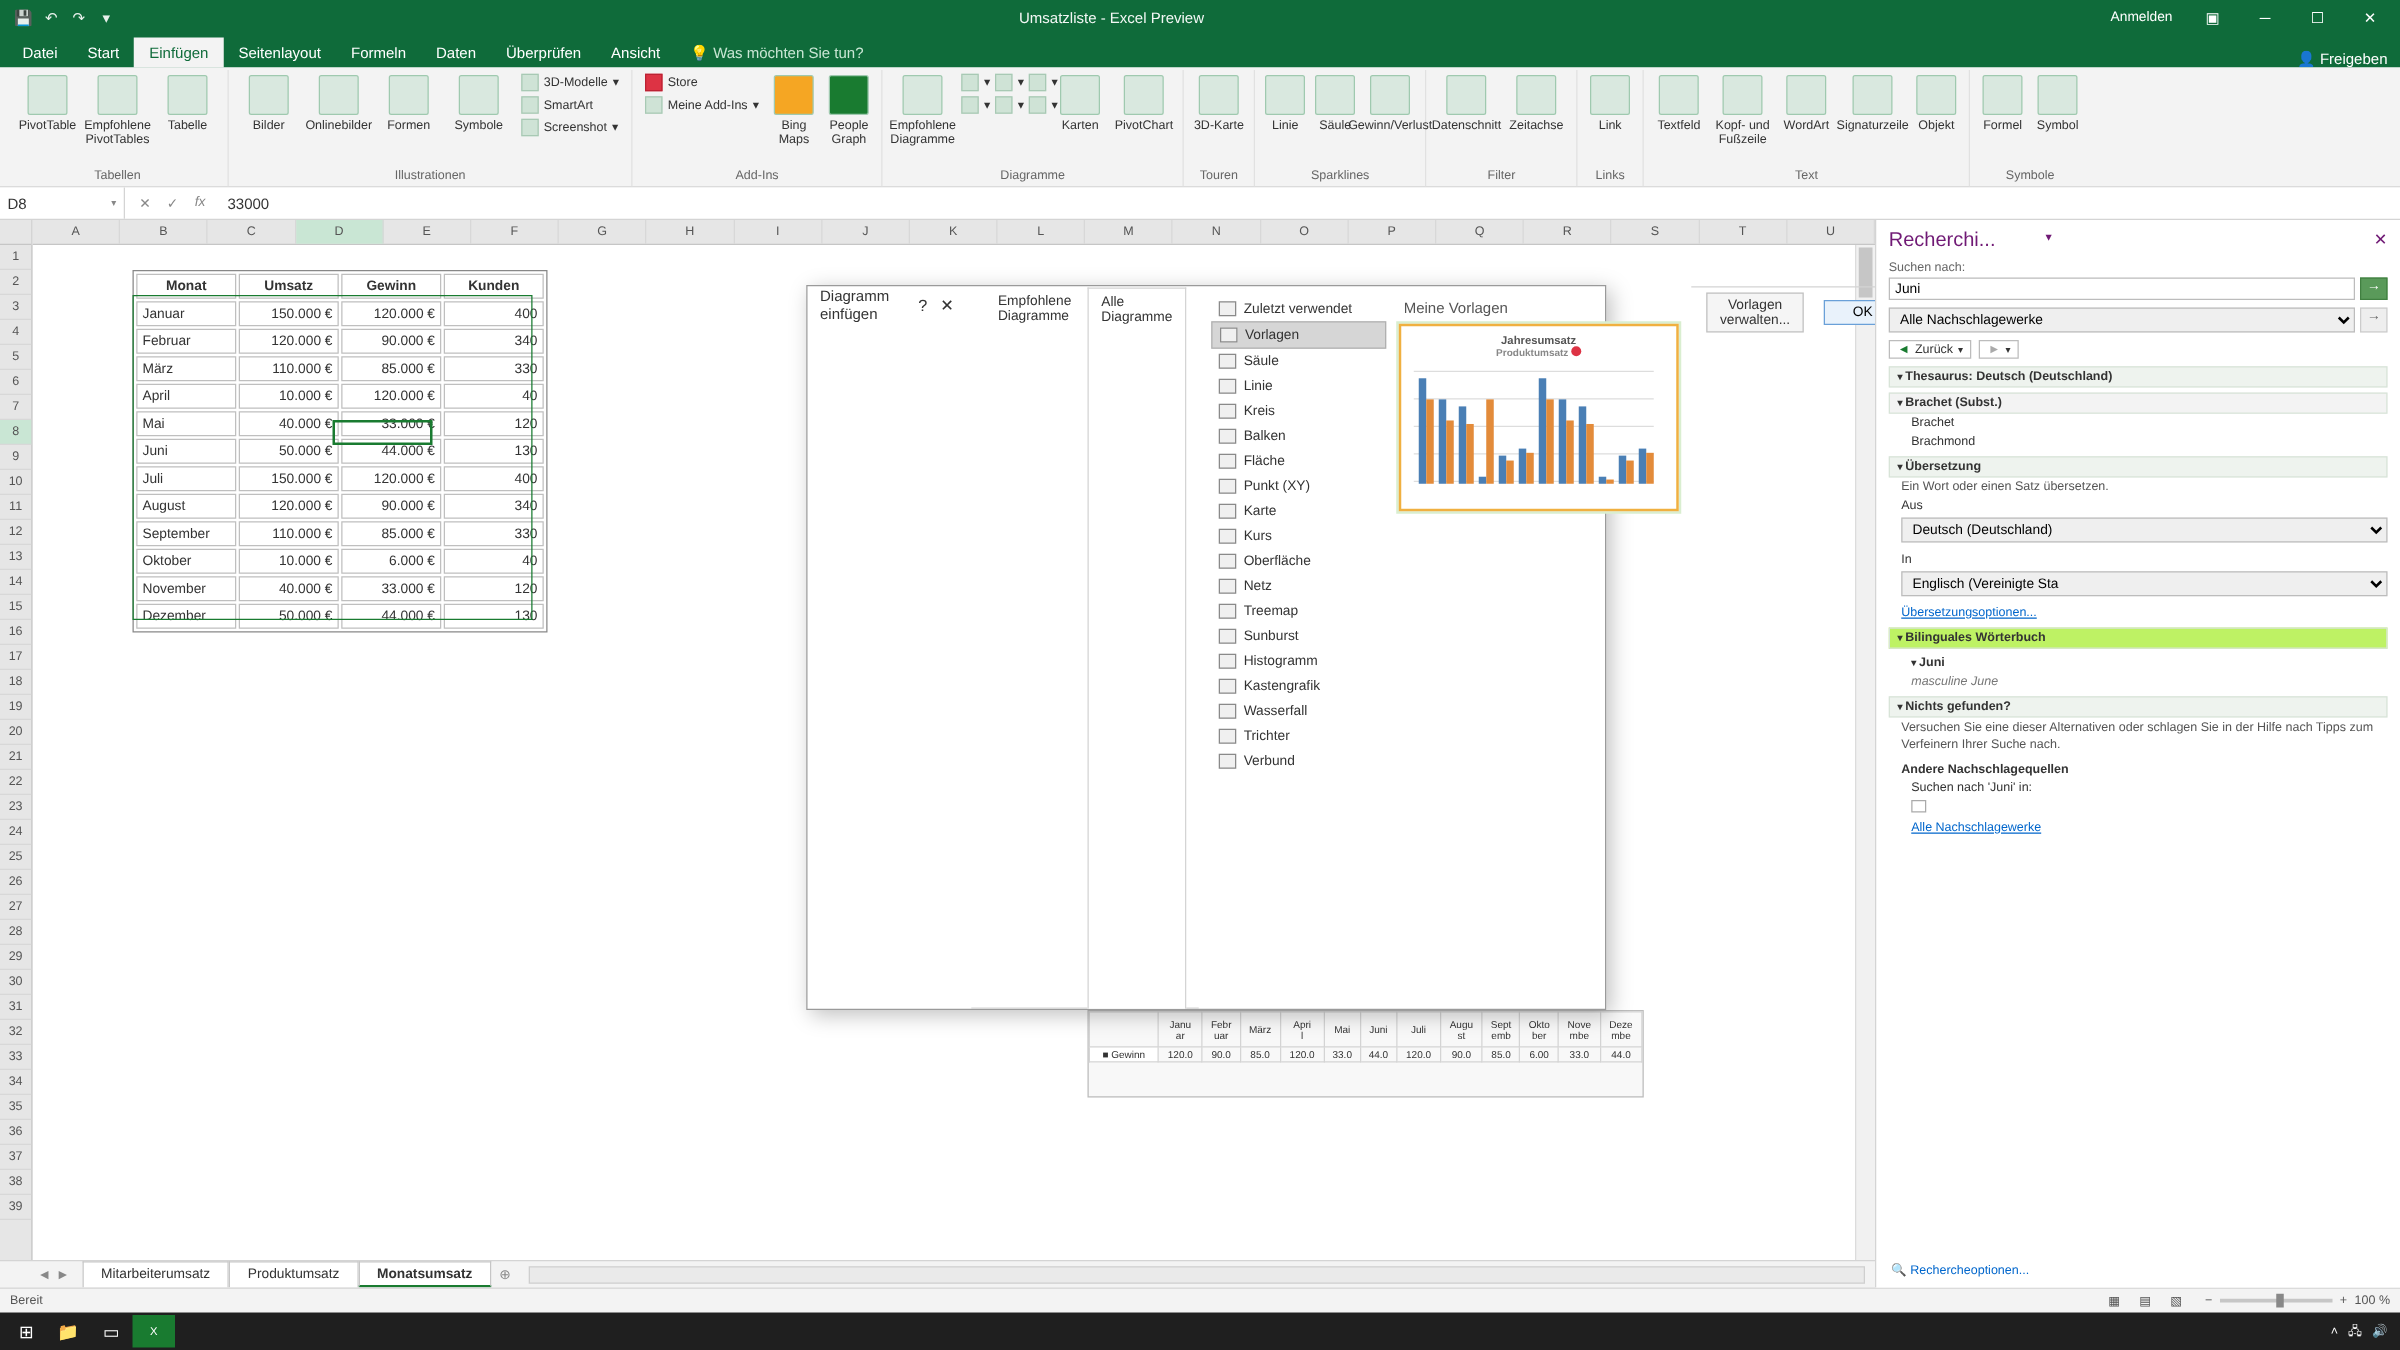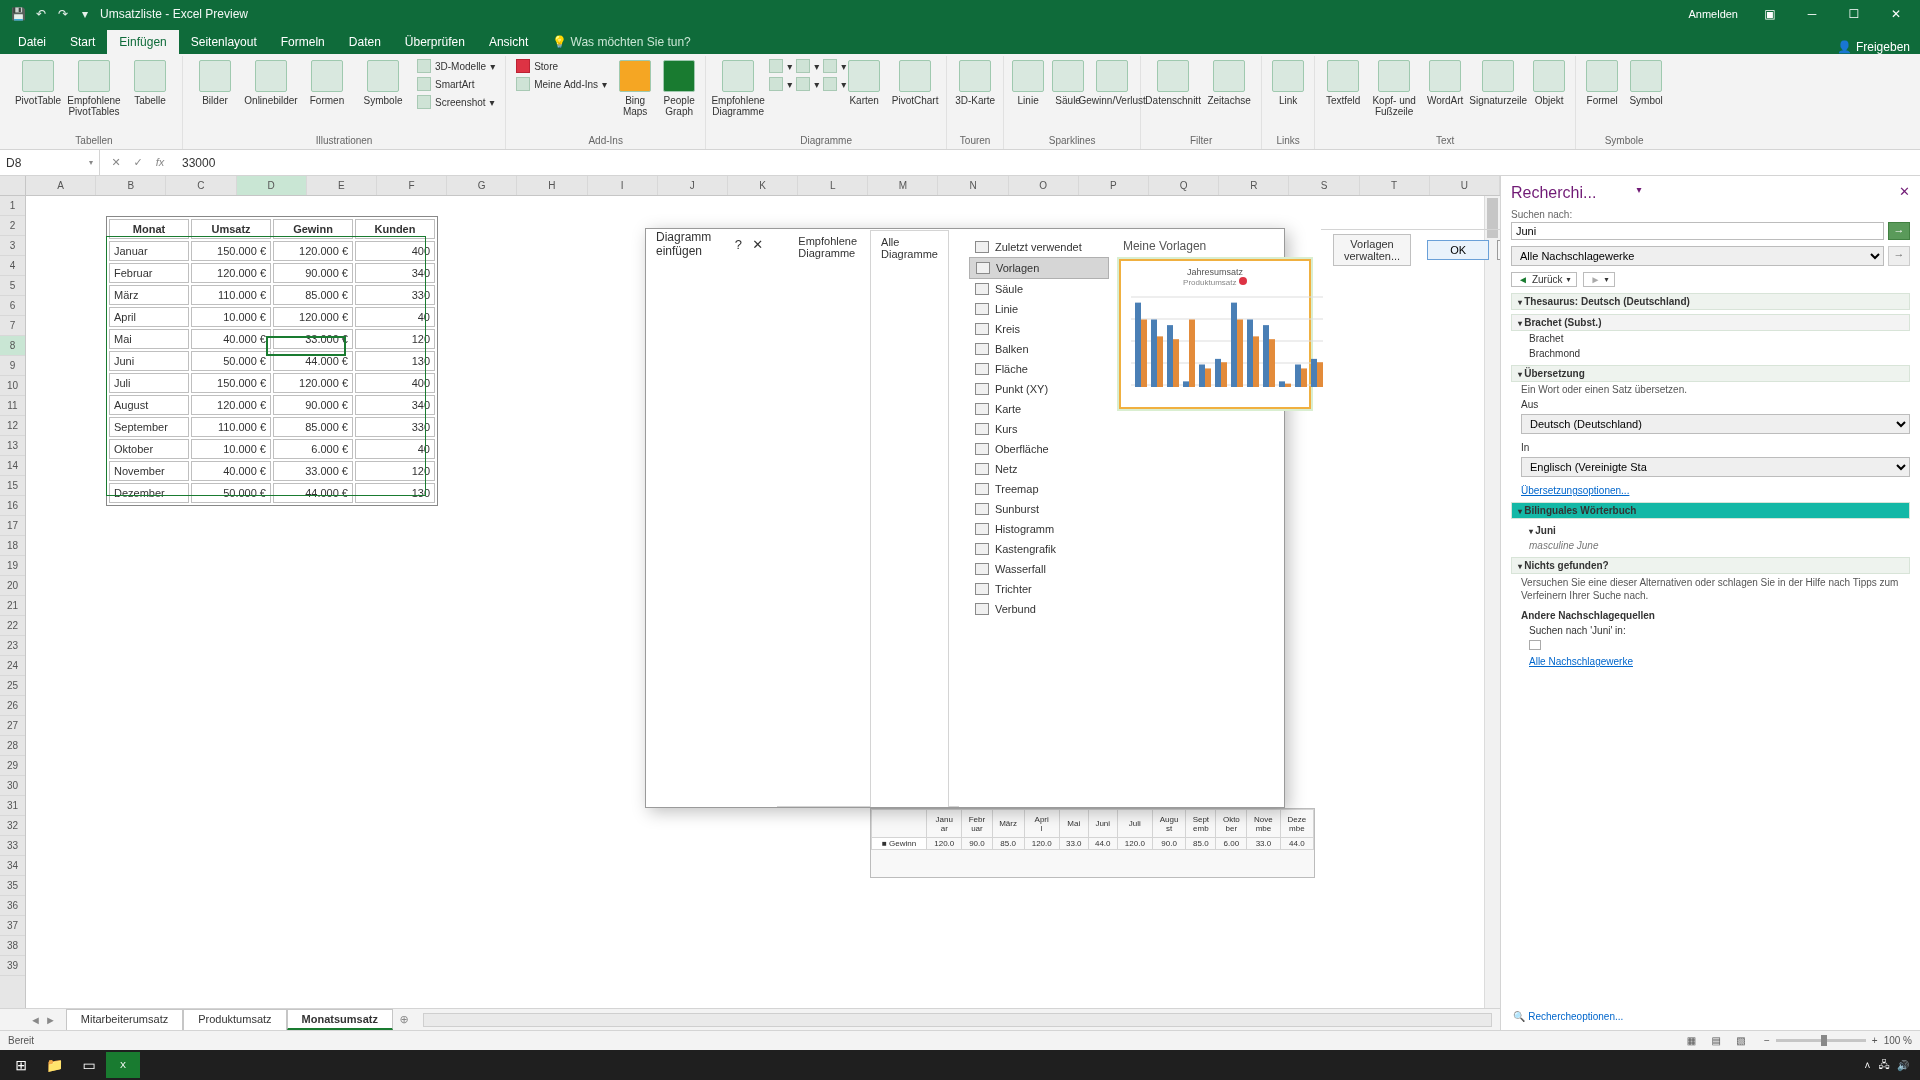--- a/index.html
+++ b/index.html
@@ -2,21 +2,21 @@
 <html><head>
 <meta charset="utf-8">
 <style>
 * { box-sizing: border-box; margin: 0; padding: 0; font-family: "Segoe UI", Tahoma, sans-serif; }
 body { background: #fff; overflow: hidden; width: 1920px; height: 1080px; position: relative; font-size: 11px; color: #333; transform-origin: top left; }
 
 
 .titlebar { height: 28px; background: #0f6b3a; color: #fff; display: flex; align-items: center; padding: 0 4px; font-size: 12px; }
 .titlebar .qat { display: flex; gap: 4px; align-items: center; padding: 0 6px; }
 .titlebar .qat span { width: 18px; height: 18px; display: flex; align-items: center; justify-content: center; opacity: .9; }
-.titlebar .title { flex: 1; font-size: 12px; opacity: .95; }
+.titlebar .title { flex: 1; text-align: center; font-size: 12px; opacity: .95; }
 .titlebar .win-controls { display: flex; gap: 2px; align-items: center; }
 .titlebar .win-controls span { width: 40px; height: 28px; display: flex; align-items: center; justify-content: center; font-size: 12px; }
 
 
 .ribbon-tabs { height: 26px; background: #0f6b3a; display: flex; align-items: flex-end; padding-left: 6px; }
 .ribbon-tabs .tab { padding: 5px 12px; color: #fff; font-size: 12px; cursor: pointer; }
 .ribbon-tabs .tab.active { background: #f3f3f3; color: #0f6b3a; }
 .ribbon-tabs .tell { color: #c9e6d4; font-size: 12px; padding: 5px 12px; }
 .ribbon-tabs .right { margin-left: auto; display: flex; align-items: center; color: #fff; padding-right: 10px; gap: 8px; }
 .ribbon-tabs .share { font-size: 12px; }
@@ -68,21 +68,21 @@
 .dlg-tabs { display: flex; padding: 0 10px; border-bottom: 1px solid #d4d4d4; gap: 2px; }
 .dlg-tab { padding: 5px 10px; font-size: 11px; border: 1px solid transparent; border-bottom: none; cursor: pointer; }
 .dlg-tab.active { border-color: #d4d4d4; background: #fff; position: relative; top: 1px; }
 .dlg-body { flex: 1; display: flex; padding: 8px 10px; gap: 10px; }
 .cat-list { width: 140px; border: 0; }
 .cat-item { display: flex; align-items: center; gap: 6px; padding: 4px 6px; font-size: 11px; cursor: pointer; }
 .cat-item.sel { background: #d6d6d6; border: 1px solid #b0b0b0; }
 .cat-item .ico { width: 14px; height: 12px; border: 1px solid #8a8a8a; background: #f0f0f0; }
 .tpl-area { flex: 1; }
 .tpl-title { font-size: 12px; color: #555; margin: 2px 0 6px 4px; }
-.tpl-thumb { width: 192px; height: 150px; border: 1px solid #c8c8c8; background: #fff; padding: 6px; box-shadow: 0 0 0 2px #d9eed0; }
+.tpl-thumb { width: 224px; height: 150px; border: 1px solid #c8c8c8; background: #fff; padding: 6px; box-shadow: 0 0 0 2px #d9eed0; font-weight: bold; }
 .tpl-thumb.sel { border: 2px solid #f0b040; }
 .thumb-title { font-size: 9px; text-align: center; color: #555; }
 .thumb-sub { font-size: 8px; text-align: center; color: #888; }
 .dlg-footer { height: 40px; border-top: 1px solid #d4d4d4; display: flex; align-items: center; padding: 0 12px; gap: 8px; }
 .link-btn { font-size: 11px; color: #333; border: 1px solid #c0c0c0; padding: 3px 10px; background: #f5f5f5; cursor: pointer; }
 .btn { font-size: 11px; padding: 3px 22px; border: 1px solid #9a9a9a; background: #f5f5f5; cursor: pointer; }
 .btn.primary { border: 1px solid #6aa0d8; background: #e9f2fb; }
 
 
 .chart-peek { position: absolute; left: 870px; top: 808px; width: 445px; height: 70px; border: 1px solid #bcbcbc; background: #f8f8f8; font-size: 9px; }
@@ -769,21 +769,21 @@
   <div class="item" style="padding-left:10px;color:#555">Ein Wort oder einen Satz übersetzen.</div>
   <div class="item" style="padding-left:10px"><span>Aus</span></div>
   <div class="row" style="padding-left:10px">
       <select><option>Deutsch (Deutschland)</option></select>
     </div>
   <div class="item" style="padding-left:10px"><span>In</span></div>
   <div class="row" style="padding-left:10px">
       <select><option>Englisch (Vereinigte Sta</option></select>
     </div>
   <div class="item link" style="padding-left:10px">Übersetzungsoptionen...</div>
-  <div class="section-hdr" style="background:#14b8a6">Bilinguales Wörterbuch</div>
+  <div class="section-hdr" style="background:#bef264">Bilinguales Wörterbuch</div>
   <div class="section-hdr" style="background:#fff;border:none;font-weight:600;padding-left:18px">Juni</div>
   <div class="item muted">masculine June</div>
   <div class="section-hdr">Nichts gefunden?</div>
   <div class="item" style="padding-left:10px;color:#555;line-height:13px">Versuchen Sie eine dieser Alternativen oder schlagen Sie in der Hilfe nach Tipps zum Verfeinern Ihrer Suche nach.</div>
   <div class="item" style="padding-left:10px;font-weight:600;margin-top:4px">Andere Nachschlagequellen</div>
   <div class="item" style="padding-left:18px">Suchen nach 'Juni' in:</div>
   <div class="item" style="padding-left:18px"><span style="display:inline-block;width:12px;height:10px;border:1px solid #aaa;margin-right:4px"></span></div>
   <div class="item link" style="padding-left:18px">Alle Nachschlagewerke</div>
   <div class="footer-link">🔍 <span>Rechercheoptionen...</span></div>
 </div>

